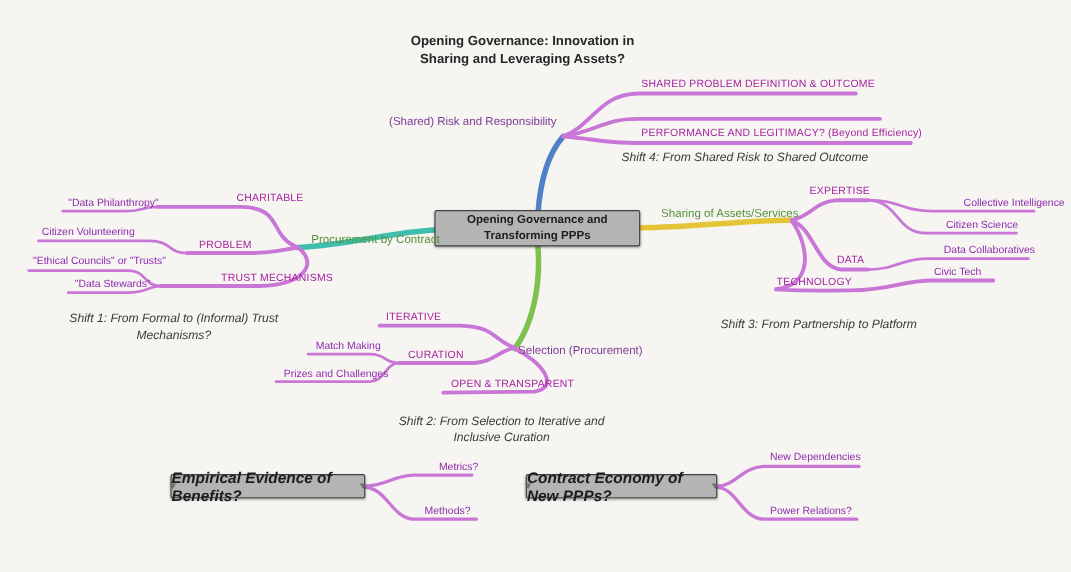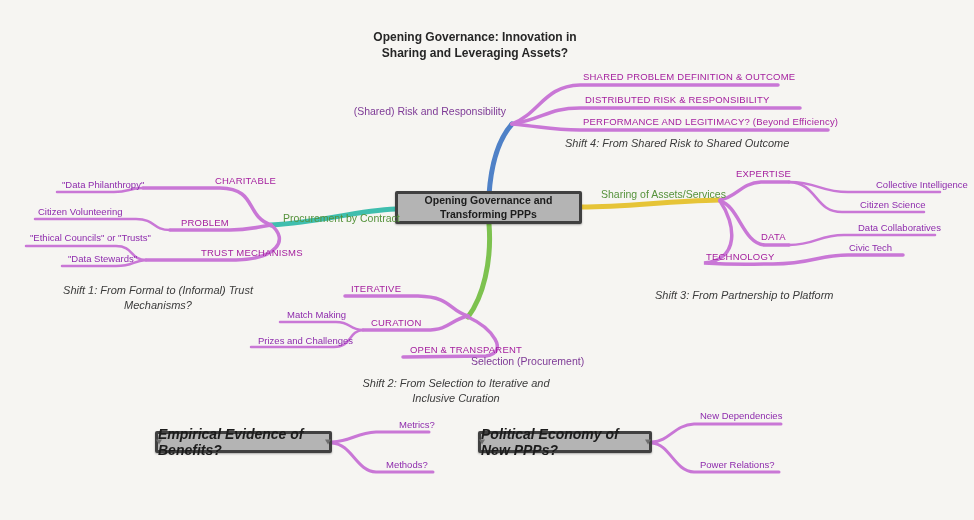--- a/index.html
+++ b/index.html
@@ -24,21 +24,21 @@
   .lbl { position:absolute; white-space:nowrap; }
   .caps { font-size:9.5px; color:var(--magenta_text); letter-spacing:.2px; }
   .leaf { font-size:9.5px; color:var(--purple_text); }
   .blabel-green  { font-size:10.5px; color:var(--green_text); }
   .blabel-purple { font-size:10.5px; color:var(--purple_label); }
   .shift { font-size:11px; font-style:italic; color:var(--shift_text); line-height:1.35; }
   .centered { text-align:center; }
   .map-title { font-size:12px; font-weight:bold; color:var(--title_text); text-align:center; line-height:1.3; }
 
   .gray-node {
-    position:absolute; background:var(--node_gray); border:3px solid #404040;
+    position:absolute; background:var(--node_gray); border:1px solid #404040;
     border-radius:2px; display:flex; align-items:center; justify-content:center;
     box-shadow:0 1px 2px rgba(0,0,0,.3); color:#1c1c1c;
   }
   .central-text { font-size:10.5px; font-weight:bold; text-align:center; line-height:1.3; }
   .float-label { font-size:14px; font-weight:bold; font-style:italic; }
   .tri {
     position:absolute; top:50%; transform:translateY(-50%);
     width:0; height:0;
     border-left:3.5px solid transparent; border-right:3.5px solid transparent;
     border-top:5px solid #6e6e6e;
@@ -96,21 +96,20 @@
 
   <div class="gray-node" style="left:395px;top:191px;width:187px;height:33px;">
     <div class="central-text">
       <div>Opening Governance and</div>
       <div>Transforming PPPs</div>
     </div>
   </div>
 
   <div class="lbl blabel-purple" style="right:468px;top:105px;margin-left:43px;">(Shared) Risk and Responsibility</div>
   <div class="lbl caps" style="left:583px;top:71px;">SHARED PROBLEM DEFINITION &amp; OUTCOME</div>
-  <div class="lbl caps" style="left:585px;top:94px;">DISTRIBUTED RISK &amp; RESPONSIBILITY</div>
   <div class="lbl caps" style="left:583px;top:116px;">PERFORMANCE AND LEGITIMACY? (Beyond Efficiency)</div>
   <div class="lbl shift" style="left:565px;top:136px;">Shift 4: From Shared Risk to Shared Outcome</div>
 
   <div class="lbl blabel-green" style="left:283px;top:212px;">Procurement by Contract</div>
   <div class="lbl caps" style="left:215px;top:175px;">CHARITABLE</div>
   <div class="lbl caps" style="left:181px;top:217px;">PROBLEM</div>
   <div class="lbl caps" style="left:201px;top:247px;">TRUST MECHANISMS</div>
   <div class="lbl leaf" style="left:62px;top:179px;">"Data Philanthropy"</div>
   <div class="lbl leaf" style="left:38px;top:206px;">Citizen Volunteering</div>
   <div class="lbl leaf" style="left:30px;top:232px;">"Ethical Councils" or "Trusts"</div>
@@ -123,40 +122,40 @@
   <div class="lbl blabel-green" style="left:601px;top:188px;">Sharing of Assets/Services</div>
   <div class="lbl caps" style="left:736px;top:168px;">EXPERTISE</div>
   <div class="lbl caps" style="left:761px;top:231px;">DATA</div>
   <div class="lbl caps" style="left:706px;top:251px;">TECHNOLOGY</div>
   <div class="lbl leaf" style="left:860px;top:179px;margin-left:16px;">Collective Intelligence</div>
   <div class="lbl leaf" style="left:860px;top:199px;">Citizen Science</div>
   <div class="lbl leaf" style="left:858px;top:222px;">Data Collaboratives</div>
   <div class="lbl leaf" style="left:849px;top:242px;">Civic Tech</div>
   <div class="lbl shift" style="left:655px;top:288px;">Shift 3: From Partnership to Platform</div>
 
-  <div class="lbl blabel-purple" style="left:471px;top:313px;margin-top:42px;">Selection (Procurement)</div>
+  <div class="lbl blabel-purple" style="left:471px;top:313px;">Selection (Procurement)</div>
   <div class="lbl caps" style="left:351px;top:283px;">ITERATIVE</div>
   <div class="lbl caps" style="left:371px;top:317px;">CURATION</div>
   <div class="lbl caps" style="left:410px;top:344px;text-align:center;">OPEN &amp; TRANSPARENT</div>
   <div class="lbl leaf" style="left:287px;top:309px;">Match Making</div>
   <div class="lbl leaf" style="left:258px;top:335px;">Prizes and Challenges</div>
   <div class="lbl shift centered" style="left:348px;top:376px;width:216px;white-space:normal;">
     <div>Shift 2: From Selection to Iterative and</div>
     <div>Inclusive Curation</div>
   </div>
 
   <div class="gray-node" style="left:155px;top:431px;width:177px;height:22px;">
     <span class="tri tri-left"></span>
     <span class="float-label">Empirical Evidence of Benefits?</span>
     <span class="tri tri-right"></span>
   </div>
   <div class="lbl leaf" style="left:399px;top:419px;">Metrics?</div>
   <div class="lbl leaf" style="left:386px;top:459px;">Methods?</div>
 
   <div class="gray-node" style="left:478px;top:431px;width:174px;height:22px;">
     <span class="tri tri-left"></span>
-    <span class="float-label">Political Economy of New PPPs?</span>
+    <span class="float-label">Contract Economy of New PPPs?</span>
     <span class="tri tri-right"></span>
   </div>
   <div class="lbl leaf" style="left:700px;top:410px;">New Dependencies</div>
   <div class="lbl leaf" style="left:700px;top:459px;">Power Relations?</div>
 
 </div>
 
 </body></html>

